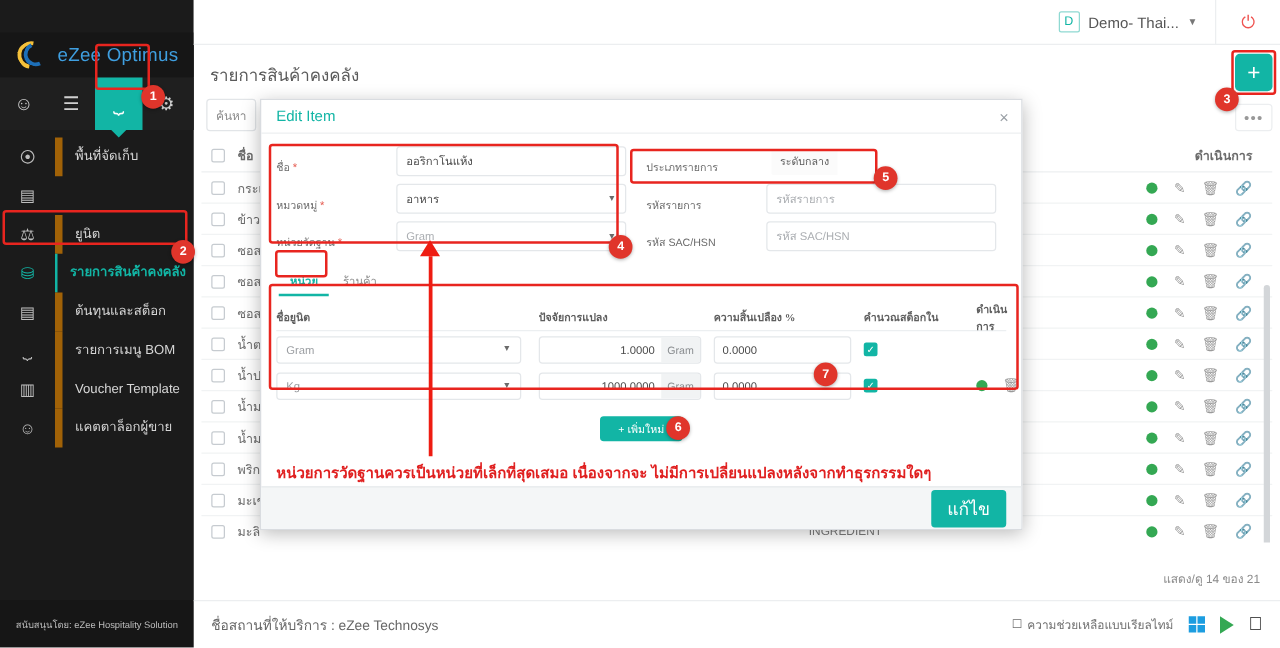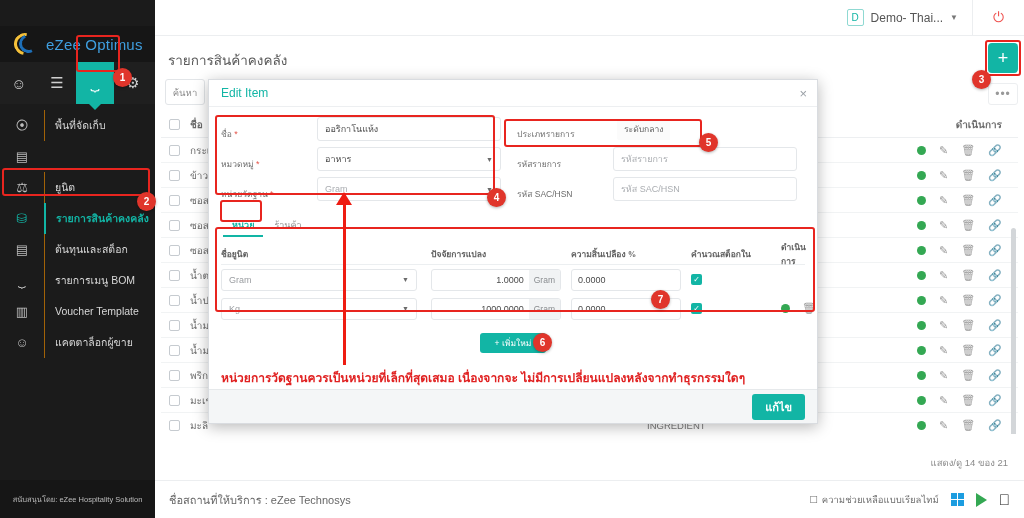--- a/index.html
+++ b/index.html
@@ -46,21 +46,21 @@
   }
 
   .menu { padding-top: 6px; }
   .menu-item {
     height: 31px; display: flex; align-items: center; gap: 0;
     font-size: 10.5px; color: #d7d7d7; position: relative;
   }
   .menu-item .mi-icon {
     width: 44px; text-align: center; font-size: 13px; color: #bdbdbd; flex: none;
   }
-  .menu-item .mi-label { padding-left: 10px; border-left: 1px solid #a16207; height: 31px; line-height: 31px; flex: 1; }
+  .menu-item .mi-label { padding-left: 10px; border-left: 6px solid #a16207; height: 31px; line-height: 31px; flex: 1; }
   .menu-item.sel { color: #12b5a5; font-weight: bold; }
   .menu-item.sel .mi-icon { color: #12b5a5; }
   .menu-item.sel .mi-label { border-left: 2px solid #12b5a5; }
 
   .side-footer {
     position: absolute; bottom: 0; left: 0; width: 155px; height: 38px;
     background: #161616; display: flex; align-items: center; justify-content: center;
     font-size: 7.5px; color: #bdbdbd; text-align: center; padding: 0 4px;
   }
 
@@ -221,23 +221,22 @@
   }
   .warn {
     margin-top: 15px; font-size: 12px; color: #e02020; font-weight: bold;
   }
   .modal-ft {
     position: absolute; left: 0; bottom: 0; width: 608px; height: 34px;
     background: #f4f6f7; border-top: 1px solid #e6e9eb;
     display: flex; align-items: center; justify-content: flex-end; padding-right: 12px;
   }
   .save-btn {
-    background: #12b5a5; color: #fff; font-size: 11px; border-radius: 3px;
+    background: #12b5a5; color: #fff; font-size: 14px; border-radius: 3px;
     padding: 4px 13px;
-    font-weight: bold;
   }
 
   
   .anno-box { position: absolute; border: 2px solid #e8251f; border-radius: 3px; pointer-events: none; }
   .anno-num {
     position: absolute; width: 19px; height: 19px; border-radius: 50%;
     background: #e0352b; color: #fff; font-size: 10px; font-weight: bold;
     display: flex; align-items: center; justify-content: center;
     box-shadow: 0 1px 3px rgba(0,0,0,.3);
   }

